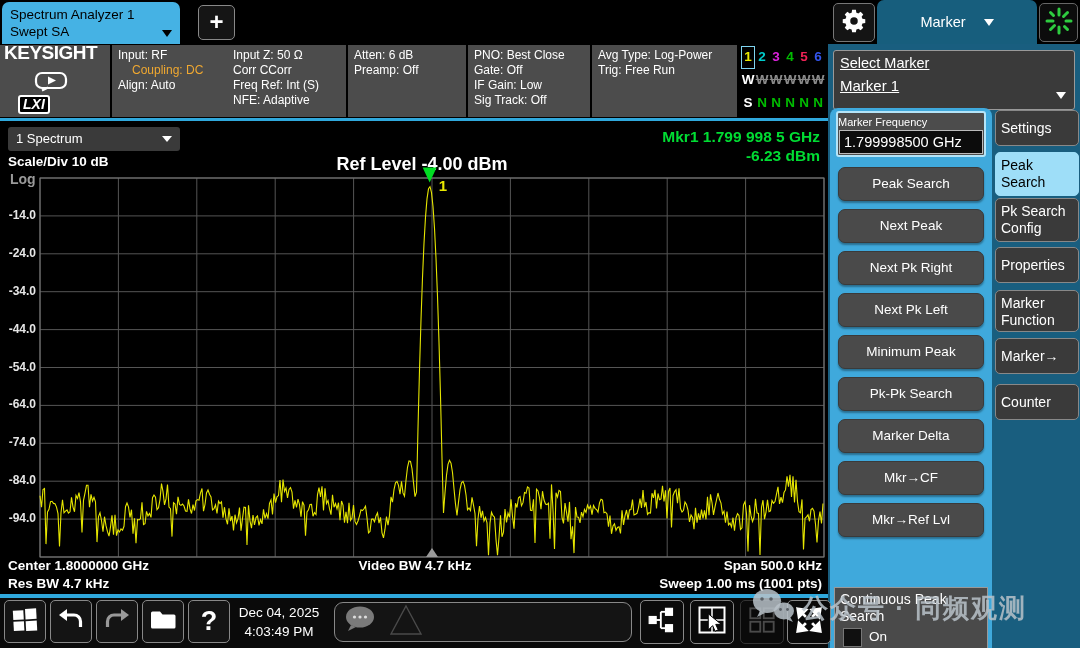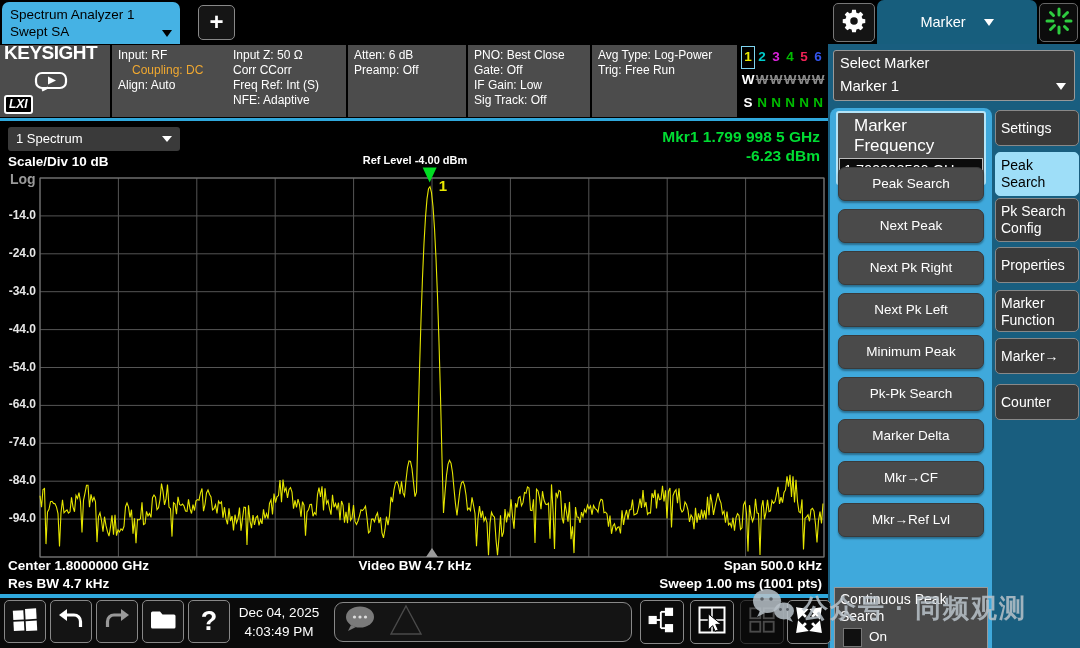--- a/index.html
+++ b/index.html
@@ -29,23 +29,23 @@
   #busy-btn { left:1039px; top:3px; width:39px; height:39px; background:#0c0c0c;
               border:1px solid #666; border-radius:5px; display:flex; align-items:center;
               justify-content:center; }
 
   
   .hcell { top:45px; height:72px; background:#4c4c4c; color:#fff; font-size:12px;
            line-height:15px; padding:3px 6px; }
   #hcell-brand { left:0; width:110px; padding:0 4px; }
   #brand-text { font-size:19px; font-weight:bold; letter-spacing:-0.5px; color:#fff; }
   #brand-glyph { position:absolute; left:34px; top:26px; }
-  #lxi-badge { position:absolute; left:4px; top:50px; border:2px solid #fff; border-radius:3px;
+  #lxi-badge { position:absolute; left:18px; top:50px; border:2px solid #fff; border-radius:3px;
                background:#000; color:#fff; font-style:italic; font-weight:bold;
-               font-size:12px; padding:0 3px; }
+               font-size:14px; padding:0 3px; }
   #hcell-1 { left:112px; width:135px; }
   #hcell-2 { left:227px; width:119px; }
   #hcell-3 { left:348px; width:118px; }
   #hcell-4 { left:468px; width:122px; }
   #hcell-5 { left:592px; width:145px; }
   .hline { display:block; }
   #trace-table { left:739px; top:45px; width:89px; height:72px; background:#000;
                  display:grid; grid-template-columns:repeat(6,14px); grid-auto-rows:23px;
                  padding:1px 0 0 2px; font-weight:bold; font-size:13.5px; text-align:center; }
   #trace-table span { line-height:22px; }
@@ -57,46 +57,46 @@
   #accent-left { left:0; top:118px; width:5px; height:480px; background:#2fa8dc; }
   #accent-bottom { left:0; top:594px; width:830px; height:4px; background:#2fa8dc; }
   #main-display { left:0; top:121px; width:830px; height:473px; background:#000; }
   #trace-selector { position:absolute; left:8px; top:6px; width:172px; height:24px;
                     background:#3a3a3a; border-radius:3px; color:#fff; font-size:13px;
                     line-height:24px; padding:0 8px; }
   #trace-selector .dd { position:absolute; right:8px; top:9px; width:0; height:0;
                         border-left:5px solid transparent; border-right:5px solid transparent;
                         border-top:6px solid #fff; }
   #scale-div { position:absolute; left:8px; top:33px; color:#fff; font-size:13.5px; font-weight:bold; }
-  #ref-level { position:absolute; left:0; top:33px; width:830px; text-align:center;
-               color:#fff; font-size:11px; font-weight:bold; }
+  #ref-level { position:absolute; left:7px; top:33px; width:830px; text-align:center;
+               color:#fff; font-size:18px; font-weight:bold; }
   #log-label { position:absolute; left:10px; top:50px; color:#9a9a9a; font-size:14px; font-weight:bold; }
   #mkr-line1 { position:absolute; right:10px; top:7px; color:#00dd33; font-size:15.5px; font-weight:bold; }
   #mkr-line2 { position:absolute; right:10px; top:26px; color:#00dd33; font-size:15.5px; font-weight:bold; }
   .ylabel { position:absolute; left:0; width:36px; text-align:right; color:#e6e6e6;
             font-size:12px; font-weight:600; }
   #plot-wrap { position:absolute; left:40px; top:57px; width:784px; height:379px; }
   #plot-svg { overflow:visible; display:block; }
   .foot { position:absolute; color:#fff; font-size:13.5px; font-weight:bold; }
 
   
   #right-region { left:828px; top:44px; width:252px; height:604px; background:#195e7f; }
-  #select-marker { position:absolute; left:5px; top:6px; width:242px; height:51px;
+  #select-marker { position:absolute; left:5px; top:6px; width:242px; height:60px;
                    background:#3a3a3a; border:1px solid #999; border-radius:3px;
-                   color:#fff; padding:4px 6px; }
+                   color:#fff; padding:4px 6px;text-decoration:underline; }
   #select-marker .l1 { font-size:14.5px; display:block; }
   #select-marker .l2 { font-size:15px; display:block; margin-top:6px; }
   #select-marker .dd { position:absolute; right:8px; bottom:10px; width:0; height:0;
                        border-left:5px solid transparent; border-right:5px solid transparent;
                        border-top:7px solid #fff; }
   #blue-col { position:absolute; left:2px; top:64px; width:162px; height:540px;
               background:#3fa9dc; border-radius:8px 8px 0 0; }
   #mkfreq { position:absolute; left:6px; top:3px; width:150px; border:2px solid #b4e4f8;
             border-radius:3px; background:#4c4c4c; }
-  #mkfreq .lbl { color:#fff; font-size:17px; padding:3px 16px 2px; display:block; }
+  #mkfreq .lbl { color:#fff; font-size:11px; padding:3px 0 2px; display:block; }
   #mkfreq .val { display:block; background:#0c0c0c; border:1px solid #bbb; color:#fff;
                  font-size:14.5px; padding:3px 4px; margin:0 1px 1px; }
   .panel-btn { position:absolute; left:8px; width:146px; height:34px; background:#4a4a4a;
                border:1px solid #3a3a3a; border-radius:7px; color:#fff; font-size:13.5px;
                text-align:center; line-height:32px; box-shadow:0 2px 2px rgba(0,0,0,.35); }
   #cont-peak { position:absolute; left:4px; top:479px; width:154px; height:89px;
                background:#4a4a4a; border:1px solid #999; color:#fff; font-size:14px;
                line-height:17px; padding:3px 5px; }
   #cont-on-box { position:absolute; left:8px; top:40px; width:19px; height:19px;
                  background:#101010; border:1px solid #777; }

